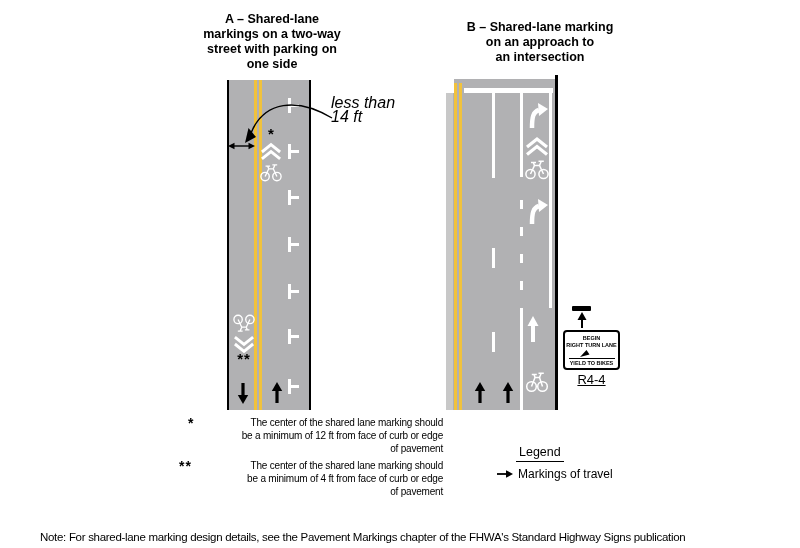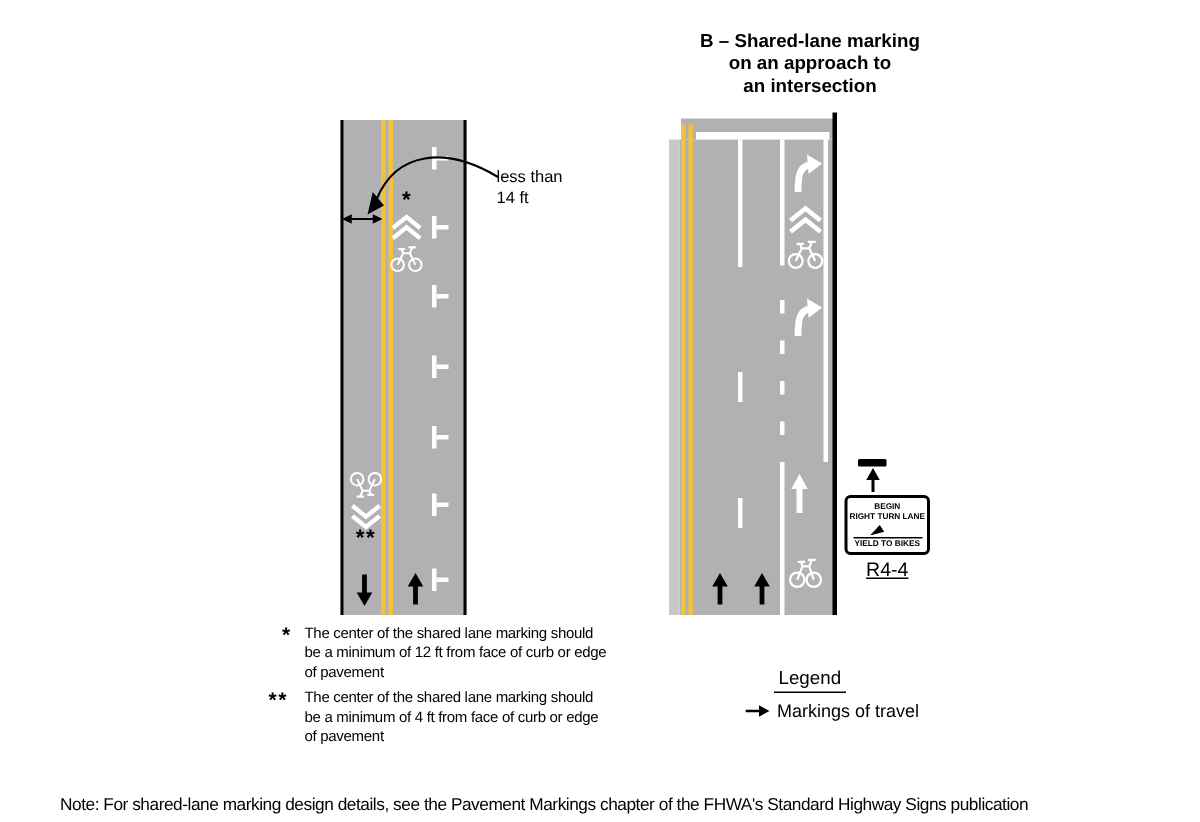--- a/index.html
+++ b/index.html
@@ -11,37 +11,41 @@
   .pre{white-space:pre-line;}
   .ttl{font-weight:bold;font-size:12.5px;line-height:15px;text-align:center;}
   .gray{background:#b1b1b3;}
   .yellow{background:#f1c23c;}
   .white{background:#ffffff;}
   .black{background:#000000;}
   .lgray{background:#c8c8c8;}
   .tee-bar{position:absolute;left:0;top:0;width:3px;height:15px;background:#fff;}
   .tee-stem{position:absolute;left:3px;top:6px;width:8px;height:3px;background:#fff;}
   .fn-marker{font-weight:bold;font-size:14px;letter-spacing:1px;}
-  .fn-text{font-size:10px;line-height:12.8px;letter-spacing:-0.2px;}
+  .fn-text{font-size:10px;line-height:12.8px;letter-spacing:-0.2px;text-align:right;}
   .note{font-size:11.5px;letter-spacing:-0.3px;}
   .sign-box{
     box-sizing:border-box;background:#fff;border:2px solid #000;border-radius:4px;
     display:flex;flex-direction:column;align-items:center;justify-content:flex-start;
     padding-top:3px;font-weight:bold;font-size:5.5px;line-height:7px;text-align:center;
   }
   .sign-div{width:46px;height:1px;background:#000;margin:1px 0;}
   .legend-title{font-size:12.5px;border-bottom:1.4px solid #000;padding:0 3px 2px 3px;}
   .legend-item{font-size:12px;}
   svg{display:block;}
 </style>
 </head>
 <body>
 
 <div id="canvas">
 
+  <div class="abs ttl pre" style="left:172px;top:12px;width:200px;">A – Shared-lane
+markings on a two-way
+street with parking on
+one side</div>
   <div class="abs ttl pre" style="left:440px;top:20px;width:200px;">B – Shared-lane marking
 on an approach to
 an intersection</div>
 
   <div>
     <div class="abs gray" style="left:227px;top:80px;width:84px;height:330px;border-left:2px solid #000;border-right:2px solid #000;box-sizing:border-box;"></div>
     <div class="abs yellow" style="left:254px;top:80px;width:3px;height:330px;"></div>
     <div class="abs yellow" style="left:259px;top:80px;width:3px;height:330px;"></div>
 
     <div class="abs" style="left:288px;top:98px;width:11px;height:15px;">
@@ -114,21 +118,21 @@
 
     <svg class="abs" style="left:228px;top:141px;" width="27" height="10" viewBox="0 0 27 10">
       <line x1="4" y1="5" x2="23" y2="5" stroke="#000" stroke-width="1.4"></line>
       <polygon points="0 5, 6.5 1.8, 6.5 8.2" fill="#000"></polygon>
       <polygon points="27 5, 20.5 1.8, 20.5 8.2" fill="#000"></polygon>
     </svg>
     <svg class="abs" style="left:242px;top:97px;" width="92" height="50" viewBox="0 0 92 50">
       <path d="M90 21 C 55 0, 22 4, 9 36" stroke="#000" stroke-width="1.4" fill="none"></path>
       <polygon points="3 46, 14 40, 6.5 31" fill="#000"></polygon>
     </svg>
-    <div class="abs pre" style="left:331px;top:112px;width:70px;font-size:11px;line-height:13.5px;">less than
+    <div class="abs pre" style="left:331px;top:96px;width:70px;font-size:16px;line-height:13.5px;font-style:italic;">less than
 14 ft</div>
   </div>
 
   <div>
     <div class="abs gray" style="left:454px;top:79px;width:103px;height:14px;"></div>
     <div class="abs gray" style="left:453px;top:93px;width:104px;height:317px;"></div>
     <div class="abs lgray" style="left:446px;top:93px;width:7px;height:317px;"></div>
     <div class="abs white" style="left:464px;top:88px;width:89px;height:5px;"></div>
     <div class="abs yellow" style="left:454px;top:83px;width:3px;height:327px;"></div>
     <div class="abs yellow" style="left:459px;top:83px;width:3px;height:327px;"></div>

